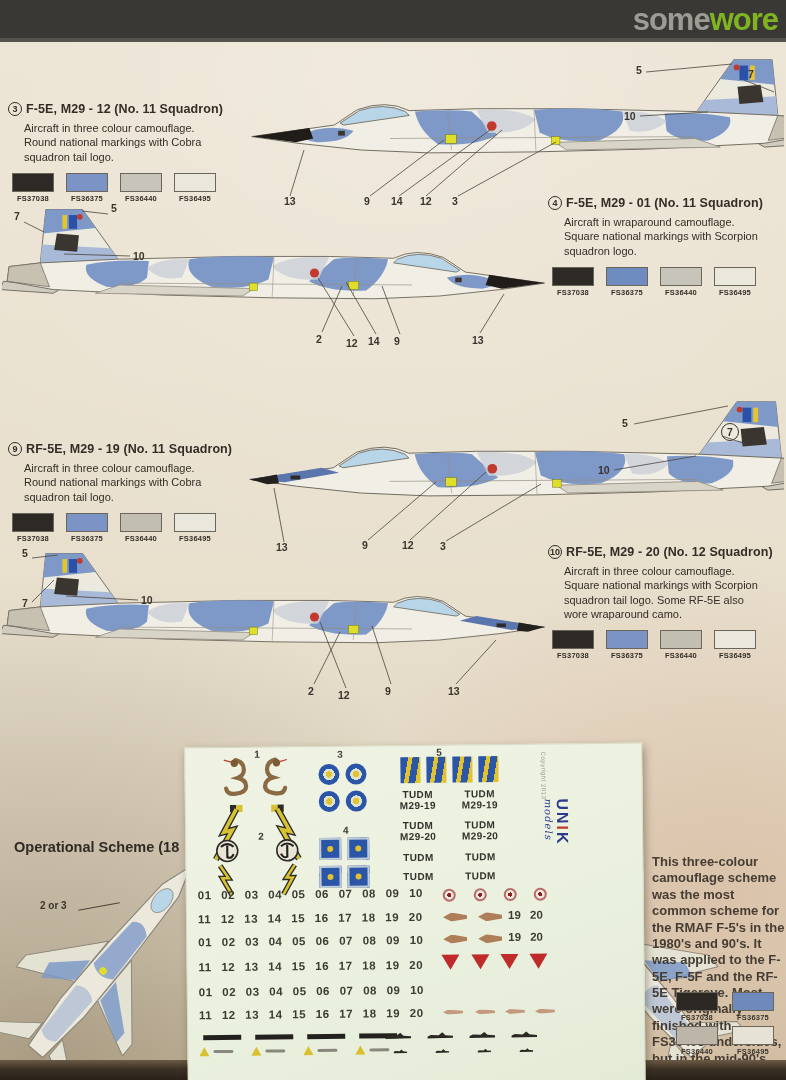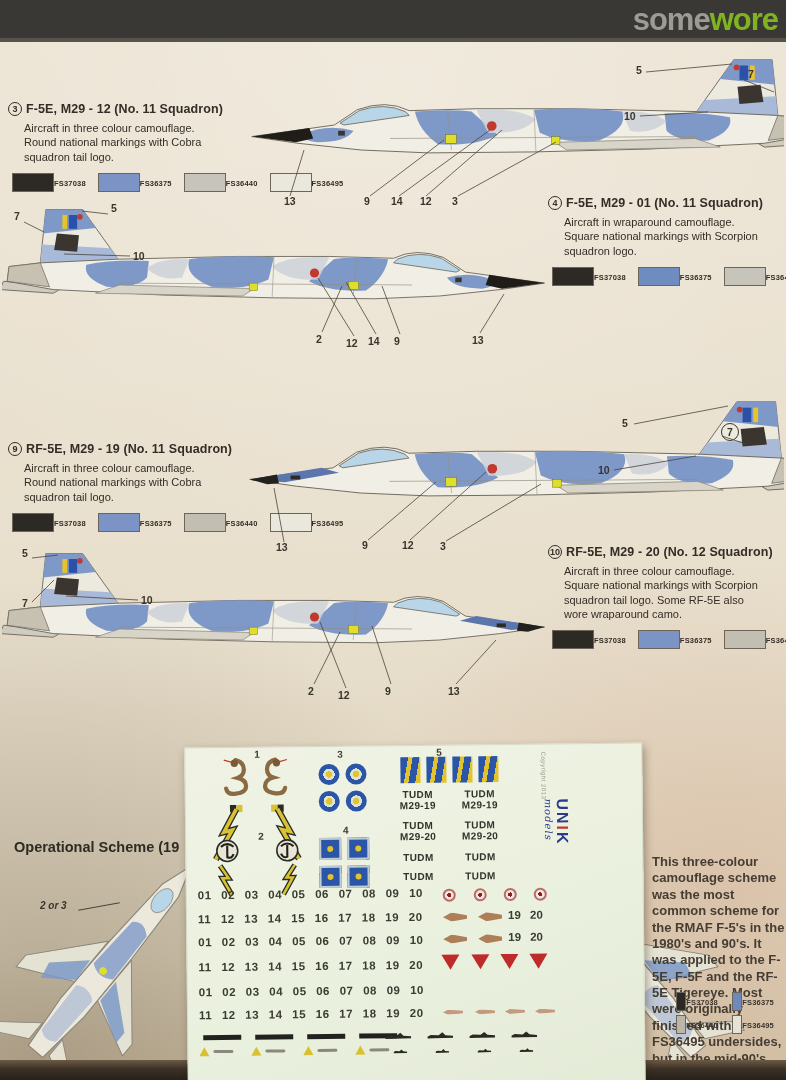--- a/index.html
+++ b/index.html
@@ -24,35 +24,35 @@
   .table-edge { position:absolute; left:0; bottom:0; width:786px; height:20px; z-index:4;
     background:linear-gradient(180deg,#6b5a45 0%,#3c3126 45%,#28211a 100%); }
 
   
   .tblock { position:absolute; color:#332d26; z-index:2; }
   .stitle { font-size:12.5px; font-weight:bold; letter-spacing:.1px; display:flex; align-items:center; gap:4px; }
   .snum { width:14px; height:14px; border:1.2px solid #332d26; border-radius:50%; display:inline-flex;
     align-items:center; justify-content:center; font-size:9px; font-weight:bold; flex:0 0 auto; }
   .sdesc { margin:5px 0 0 16px; font-size:11px; line-height:1.3; width:206px; }
   .chips { display:flex; gap:12px; margin:9px 0 0 4px; }
-  .chip { display:flex; flex-direction:row; align-items:center; }
+  .chip { display:flex; flex-direction:column; align-items:center; }
   .chip i { display:block; width:42px; height:19px; border:1px solid #6b655a; }
   .chip span { font-size:7.5px; font-weight:bold; margin-top:2px; letter-spacing:.2px; }
 
   
   .profile { position:absolute; z-index:2; }
   .profile svg { display:block; }
   .co { font:bold 10.5px "Liberation Sans",sans-serif; fill:#3a342c; }
   .ldr { stroke:#4a443c; stroke-width:.8; }
 
   
   .ops-heading { position:absolute; left:14px; top:797px; font-size:14.5px; font-weight:bold;
     color:#2f2b24; white-space:nowrap; z-index:1; }
   .planview { position:absolute; z-index:1; }
-  .ops-label { position:absolute; font-size:10px; font-weight:bold; color:#3a342c; z-index:1;font-style:italic; }
+  .ops-label { position:absolute; font-size:10px; font-weight:bold; color:#3a342c; z-index:1; }
   .ops-line { position:absolute; height:1px; background:#4a443c; z-index:1; }
 
   
   .sheet { position:absolute; left:186px; top:703px; width:458px; height:348px; z-index:6;
     background:linear-gradient(160deg,#f0f3e4 0%,#eaf0de 60%,#e3ead6 100%);
     box-shadow:2px 4px 9px rgba(40,30,15,.38), inset 0 0 0 1px rgba(200,205,180,.6);
     transform:rotate(-0.6deg); }
   .sheet .itemnum { position:absolute; font-size:10px; font-weight:bold; color:#3c3c34; }
   .numrow { position:absolute; left:12px; width:250px; font-size:11.5px; font-weight:bold; color:#3c3c34;
     letter-spacing:.5px; word-spacing:6px; white-space:nowrap; }
@@ -362,21 +362,21 @@
             <i style="background: rgb(194, 191, 178);"></i>
             <span>FS36440</span>
           </div>
         <div class="chip">
             <i style="background: rgb(234, 231, 221);"></i>
             <span>FS36495</span>
           </div>
       </div>
     </div>
 
-    <div class="ops-heading">Operational Scheme (19</div>
+    <div class="ops-heading">Operational Scheme (18</div>
     <div class="planview" style="left:28px;top:788px;width:240px;height:280px">
       <svg viewBox="0 0 160 300" width="150" height="282" style="transform:rotate(40deg)">
           <use href="#planart"></use>
         </svg>
     </div>
     <div class="ops-label" style="left:40px;top:858px">2 or 3</div>
     <div class="ops-line" style="left:78px;top:864px;width:42px;transform:rotate(-10deg)"></div>
     <div class="planview" style="left:556px;top:788px;width:230px;height:280px">
       <svg viewBox="0 0 160 300" width="150" height="282" style="transform:scaleX(-1) rotate(40deg)">
           <use href="#planart"></use>

